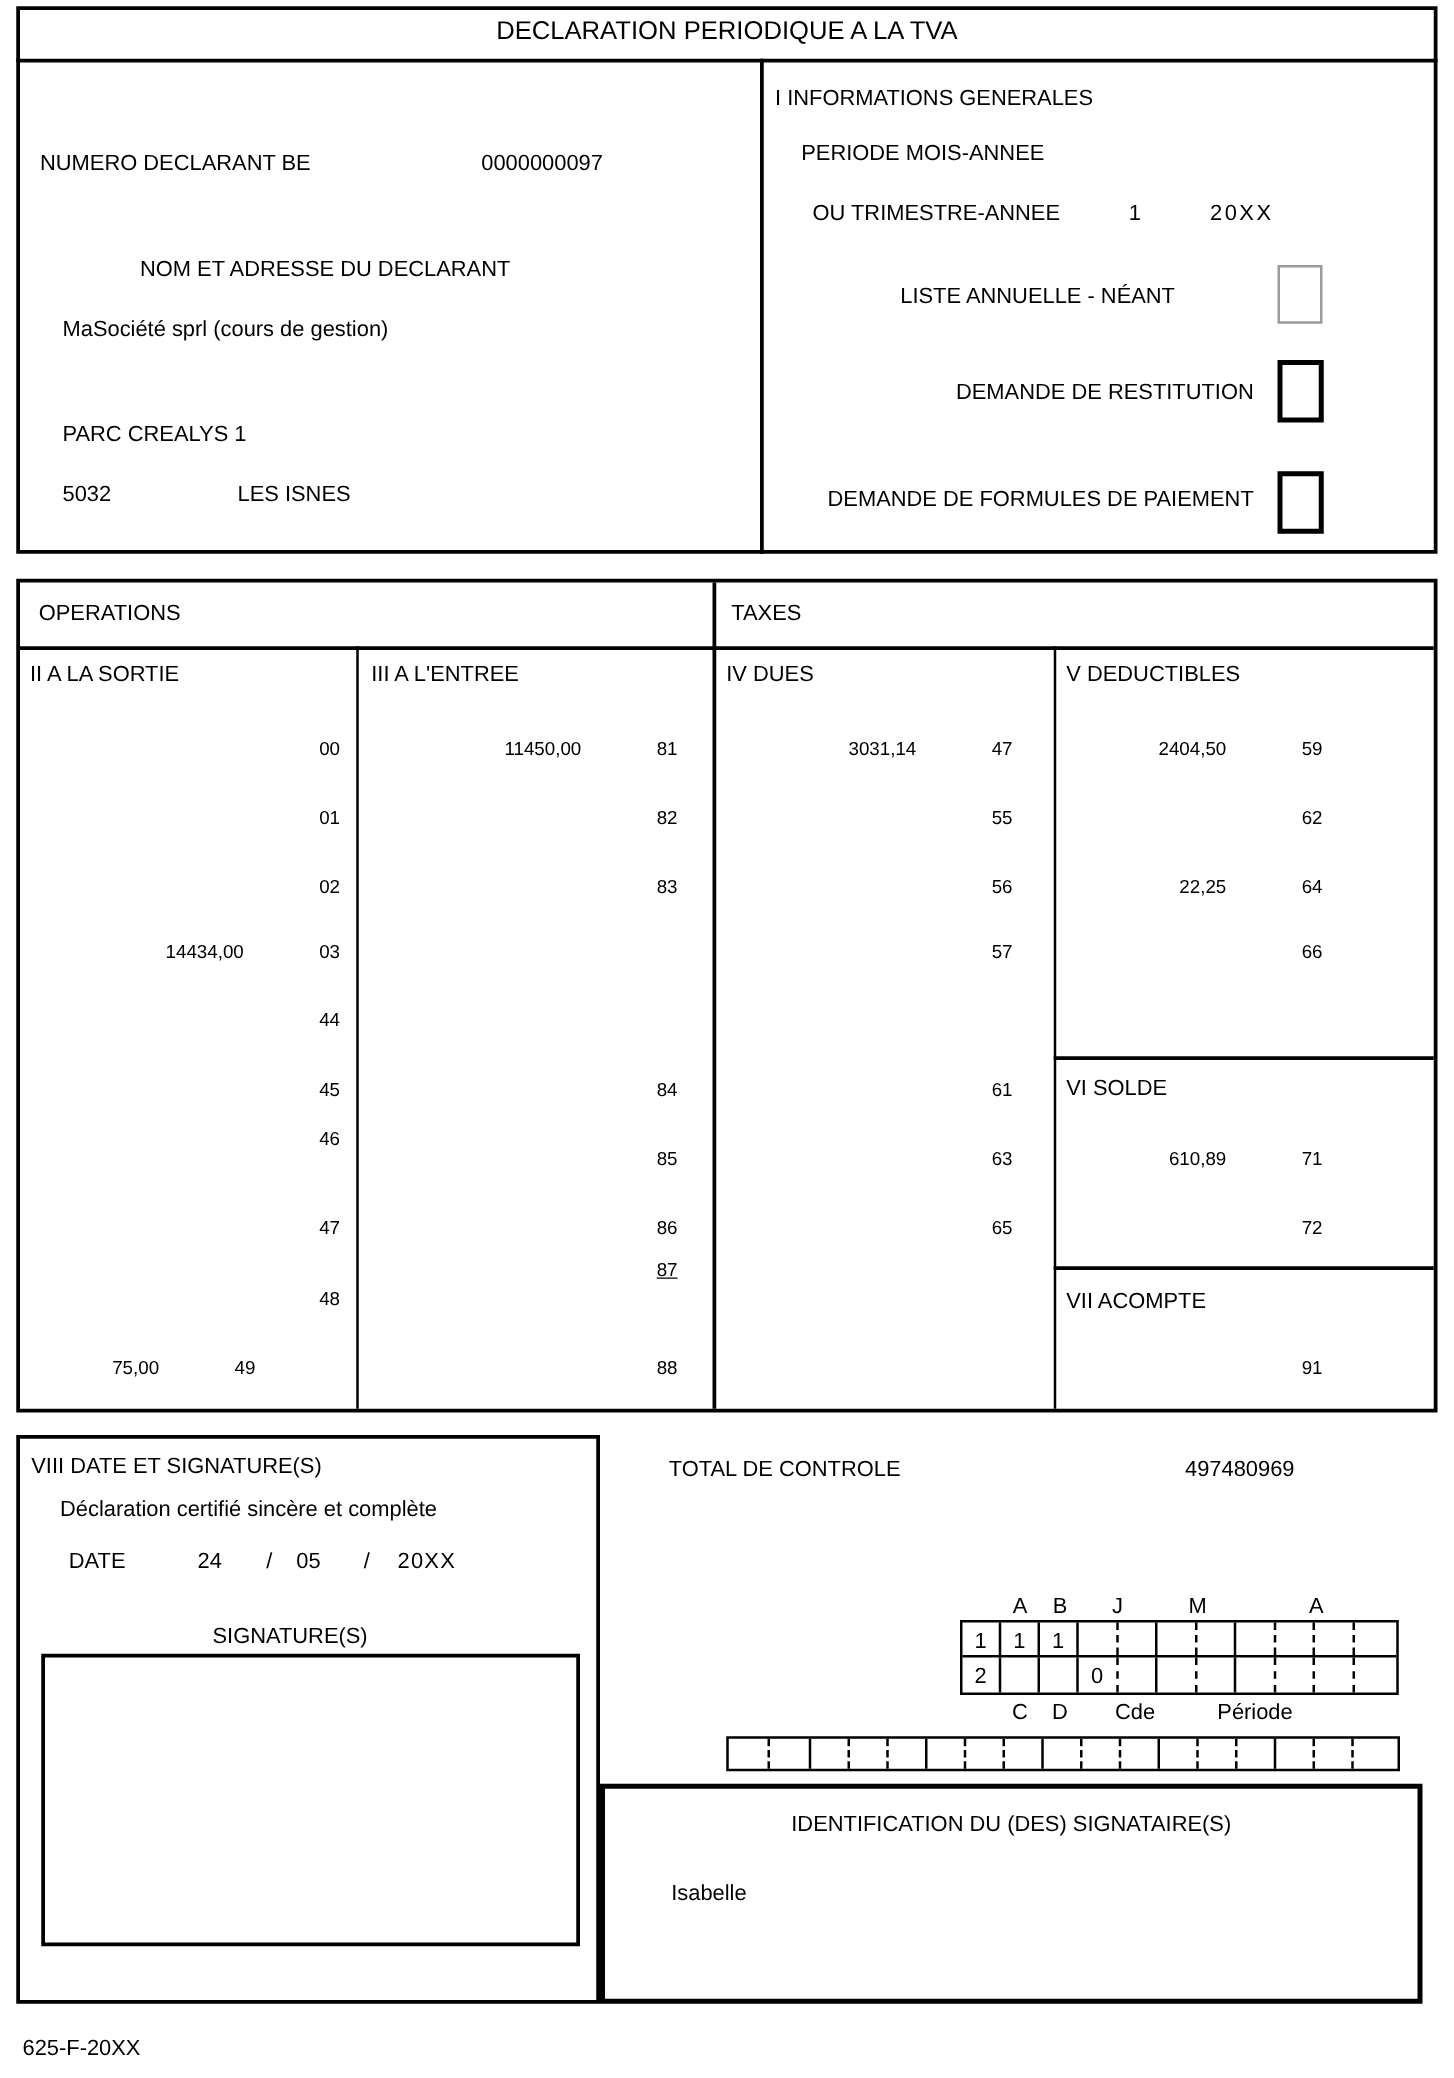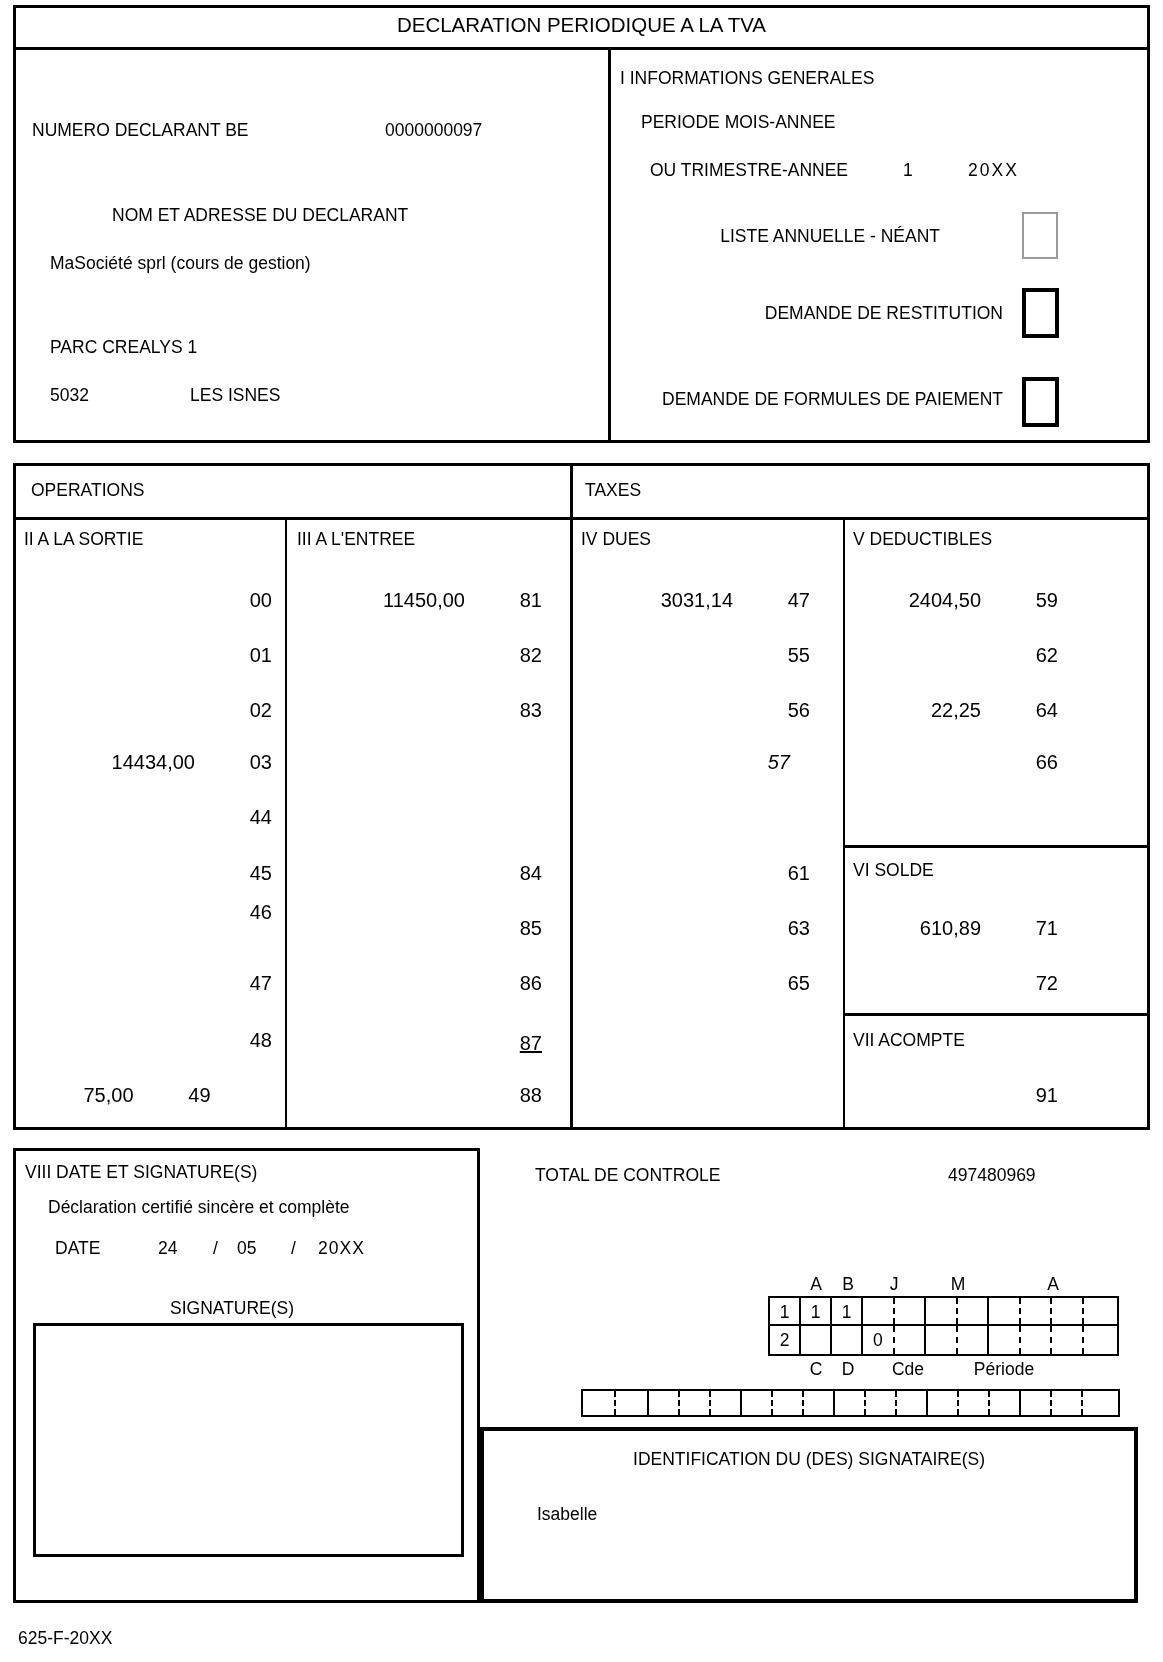--- a/index.html
+++ b/index.html
@@ -9,21 +9,21 @@
   .big{font-size:20.5px;}
   .box{position:absolute;border:3px solid #000;box-sizing:border-box;background:#fff;}
   .thick{border-width:4px;}
   .vline{position:absolute;border-left:3px solid #000;width:0;}
   .hline{position:absolute;border-top:3px solid #000;height:0;}
   .hline2{position:absolute;border-top:2px solid #000;height:0;}
   .cb{position:absolute;box-sizing:border-box;background:#fff;}
   .cb-light{border:2px solid #9a9a9a;}
   .cb-dark{border:4px solid #000;}
   .tcell{position:absolute;width:250px;height:26px;line-height:26px;display:flex;
-         justify-content:flex-end;align-items:center;font-size:20px;}
+         justify-content:flex-end;align-items:center;font-size:15px;}
   .tval{text-align:right;}
   .tcode{width:77px;text-align:right;}
   .agrid{position:absolute;box-sizing:border-box;border:2px solid #000;}
   .agrow{display:flex;box-sizing:border-box;}
   .agcell{box-sizing:border-box;height:100%;text-align:center;font-size:17.5px;}
   .glabel{position:absolute;height:24px;line-height:24px;font-size:17.5px;transform:translateX(-50%);white-space:nowrap;}
   .ctr{text-align:center;}
 </style>
 </head>
 <body>
@@ -138,41 +138,41 @@
           <span class="tcode">84</span>
         </div>
         <div class="tcell" style="left: 276px; top: 449px;">
           <span class="tval"></span>
           <span class="tcode">85</span>
         </div>
         <div class="tcell" style="left: 276px; top: 504px;">
           <span class="tval"></span>
           <span class="tcode">86</span>
         </div>
-        <div class="tcell" style="left: 276px; top: 564px; text-decoration: underline;">
+        <div class="tcell" style="left: 276px; top: 538px; text-decoration: underline;">
           <span class="tval"></span>
           <span class="tcode">87</span>
         </div>
         <div class="tcell" style="left: 276px; top: 616px;">
           <span class="tval"></span>
           <span class="tcode">88</span>
         </div>
         <div class="tcell" style="left: 544px; top: 121px;">
           <span class="tval">3031,14</span>
           <span class="tcode">47</span>
         </div>
         <div class="tcell" style="left: 544px; top: 176px;">
           <span class="tval"></span>
           <span class="tcode">55</span>
         </div>
         <div class="tcell" style="left: 544px; top: 231px;">
           <span class="tval"></span>
           <span class="tcode">56</span>
         </div>
-        <div class="tcell" style="left: 524px; top: 283px; font-style: italic;">
+        <div class="tcell" style="left: 544px; top: 283px;">
           <span class="tval"></span>
           <span class="tcode">57</span>
         </div>
         <div class="tcell" style="left: 544px; top: 394px;">
           <span class="tval"></span>
           <span class="tcode">61</span>
         </div>
         <div class="tcell" style="left: 544px; top: 449px;">
           <span class="tval"></span>
           <span class="tcode">63</span>

